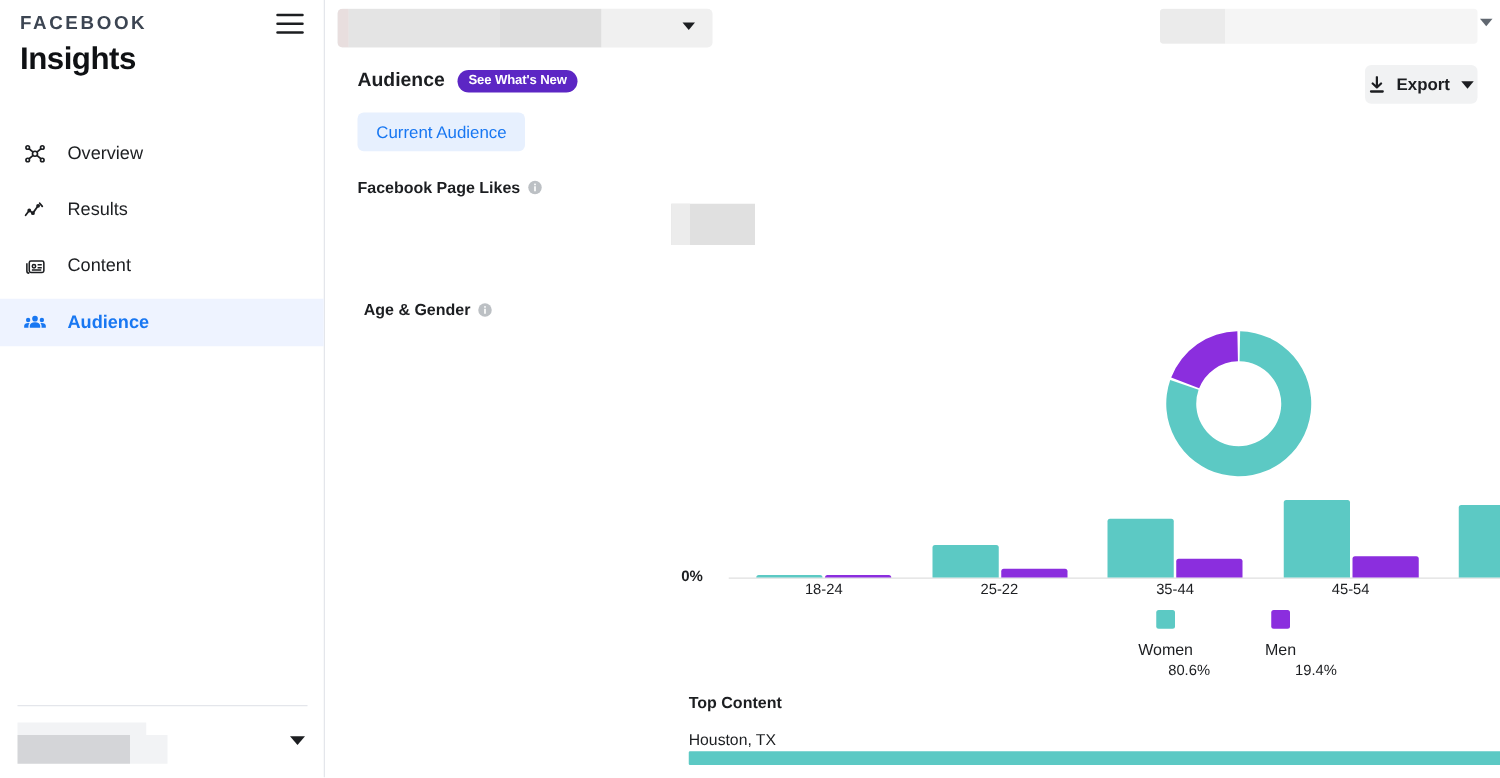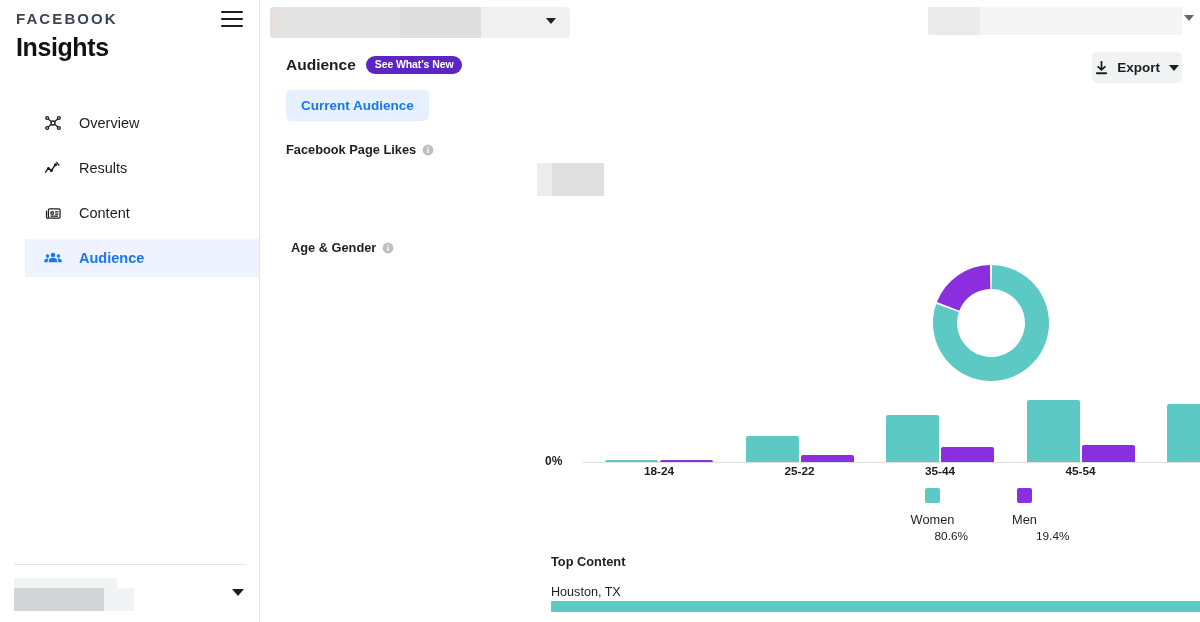--- a/index.html
+++ b/index.html
@@ -29,21 +29,21 @@
     color: #3c4552;
   }
   .hamburger { width: 22px; height: 16px; cursor: pointer; display:flex; flex-direction:column; justify-content:space-between; }
   .hamburger i { display:block; height:2px; background:#1c1e21; border-radius:1px; }
 
   .insights-title {
     padding: 6px 16px 0 16px;
     font-size: 25px; font-weight: 700; letter-spacing: -0.4px; color:#0f1114;
   }
 
-  .nav { margin-top: 42px; margin-left: 25px; }
+  .nav { margin-top: 42px; }
   .nav-item {
     display: flex; align-items: center; gap: 16px;
     height: 38px; padding: 0 18px;
     font-size: 14.5px; color: #1c1e21; cursor: pointer;
     margin: 7px 0;
   }
   .nav-item.active {
     background: #eef3ff; color: #1877f2; font-weight: 700;
   }
   .nav-item .ico { width: 20px; height: 20px; display:flex; align-items:center; justify-content:center; flex:0 0 20px; }
@@ -101,21 +101,21 @@
     padding:8px 3px; font-size:13.5px; font-weight:600; color:#1c1e21;
     cursor:pointer;
   }
   .export-btn .dl { width:13px; height:14px; display:block; }
 
   .tabs { position:absolute; left:26px; top:90px; display:flex; align-items:center; gap:4px; }
   .tab {
     font-size:13.5px; padding:8px 15px; border-radius:5px;
     color:#1c1e21; cursor:pointer; font-weight:400;
   }
-  .tab.active { background:#e7f0fe; color:#1877f2; font-weight:700; }
+  .tab.active { background:#e7f0fe; color:#1877f2; font-weight:400; }
 
   .card-label {
     position:absolute; font-size:12.8px; font-weight:700; color:#1c1e21;
     display:flex; align-items:center; gap:6px;
   }
   .info-i { width:12px; height:12px; display:block; }
 
   .likes-skel { position:absolute; left:277px; top:163px; width:67px; height:33px; background:#e0e0e0; }
   .likes-skel .l1 { position:absolute; left:0; top:0; width:15px; height:33px; background:#ececec; }
 
@@ -124,21 +124,21 @@
   .donut-wrap svg { display:block; }
 
   
   .chart { position:absolute; left:285px; top:385px; width:890px; height:100px; }
   .axis-line { position:absolute; left:38px; top:77px; width:845px; height:1px; background:#e0e0e0; }
   .axis-zero { position:absolute; left:0px; top:69px; font-size:12px; font-weight:700; color:#1c1e21; }
   .grp { position:absolute; bottom:23px; height:78px; }
   .bar { position:absolute; bottom:0; border-radius:2px 2px 0 0; }
   .bar.w { background:#5cc9c4; }
   .bar.m { background:#8b2ede; }
-  .xlab { position:absolute; top:80px; font-size:11.8px; font-weight:700; color:#1c1e21; text-align:center; }
+  .xlab { position:absolute; top:80px; font-size:11.8px; font-weight:400; color:#1c1e21; text-align:center; }
 
   .legend { position:absolute; left:285px; top:488px; width:890px; display:flex; justify-content:center; gap:44px; }
   .leg { display:flex; flex-direction:column; align-items:flex-start; }
   .leg-row { display:flex; align-items:center; gap:9px;flex-direction:column; }
   .leg-sw { width:15px; height:15px; border-radius:2px; }
   .leg-name { font-size:12.8px; color:#1c1e21; }
   .leg-pct { font-size:11.8px; color:#1c1e21; margin-left:24px; margin-top:2px; }
 
   .cities-title { position:absolute; left:291px; top:554px; font-size:12.8px; font-weight:700; color:#1c1e21; }
   .city-name { position:absolute; left:291px; top:585px; font-size:12.6px; color:#1c1e21; }

